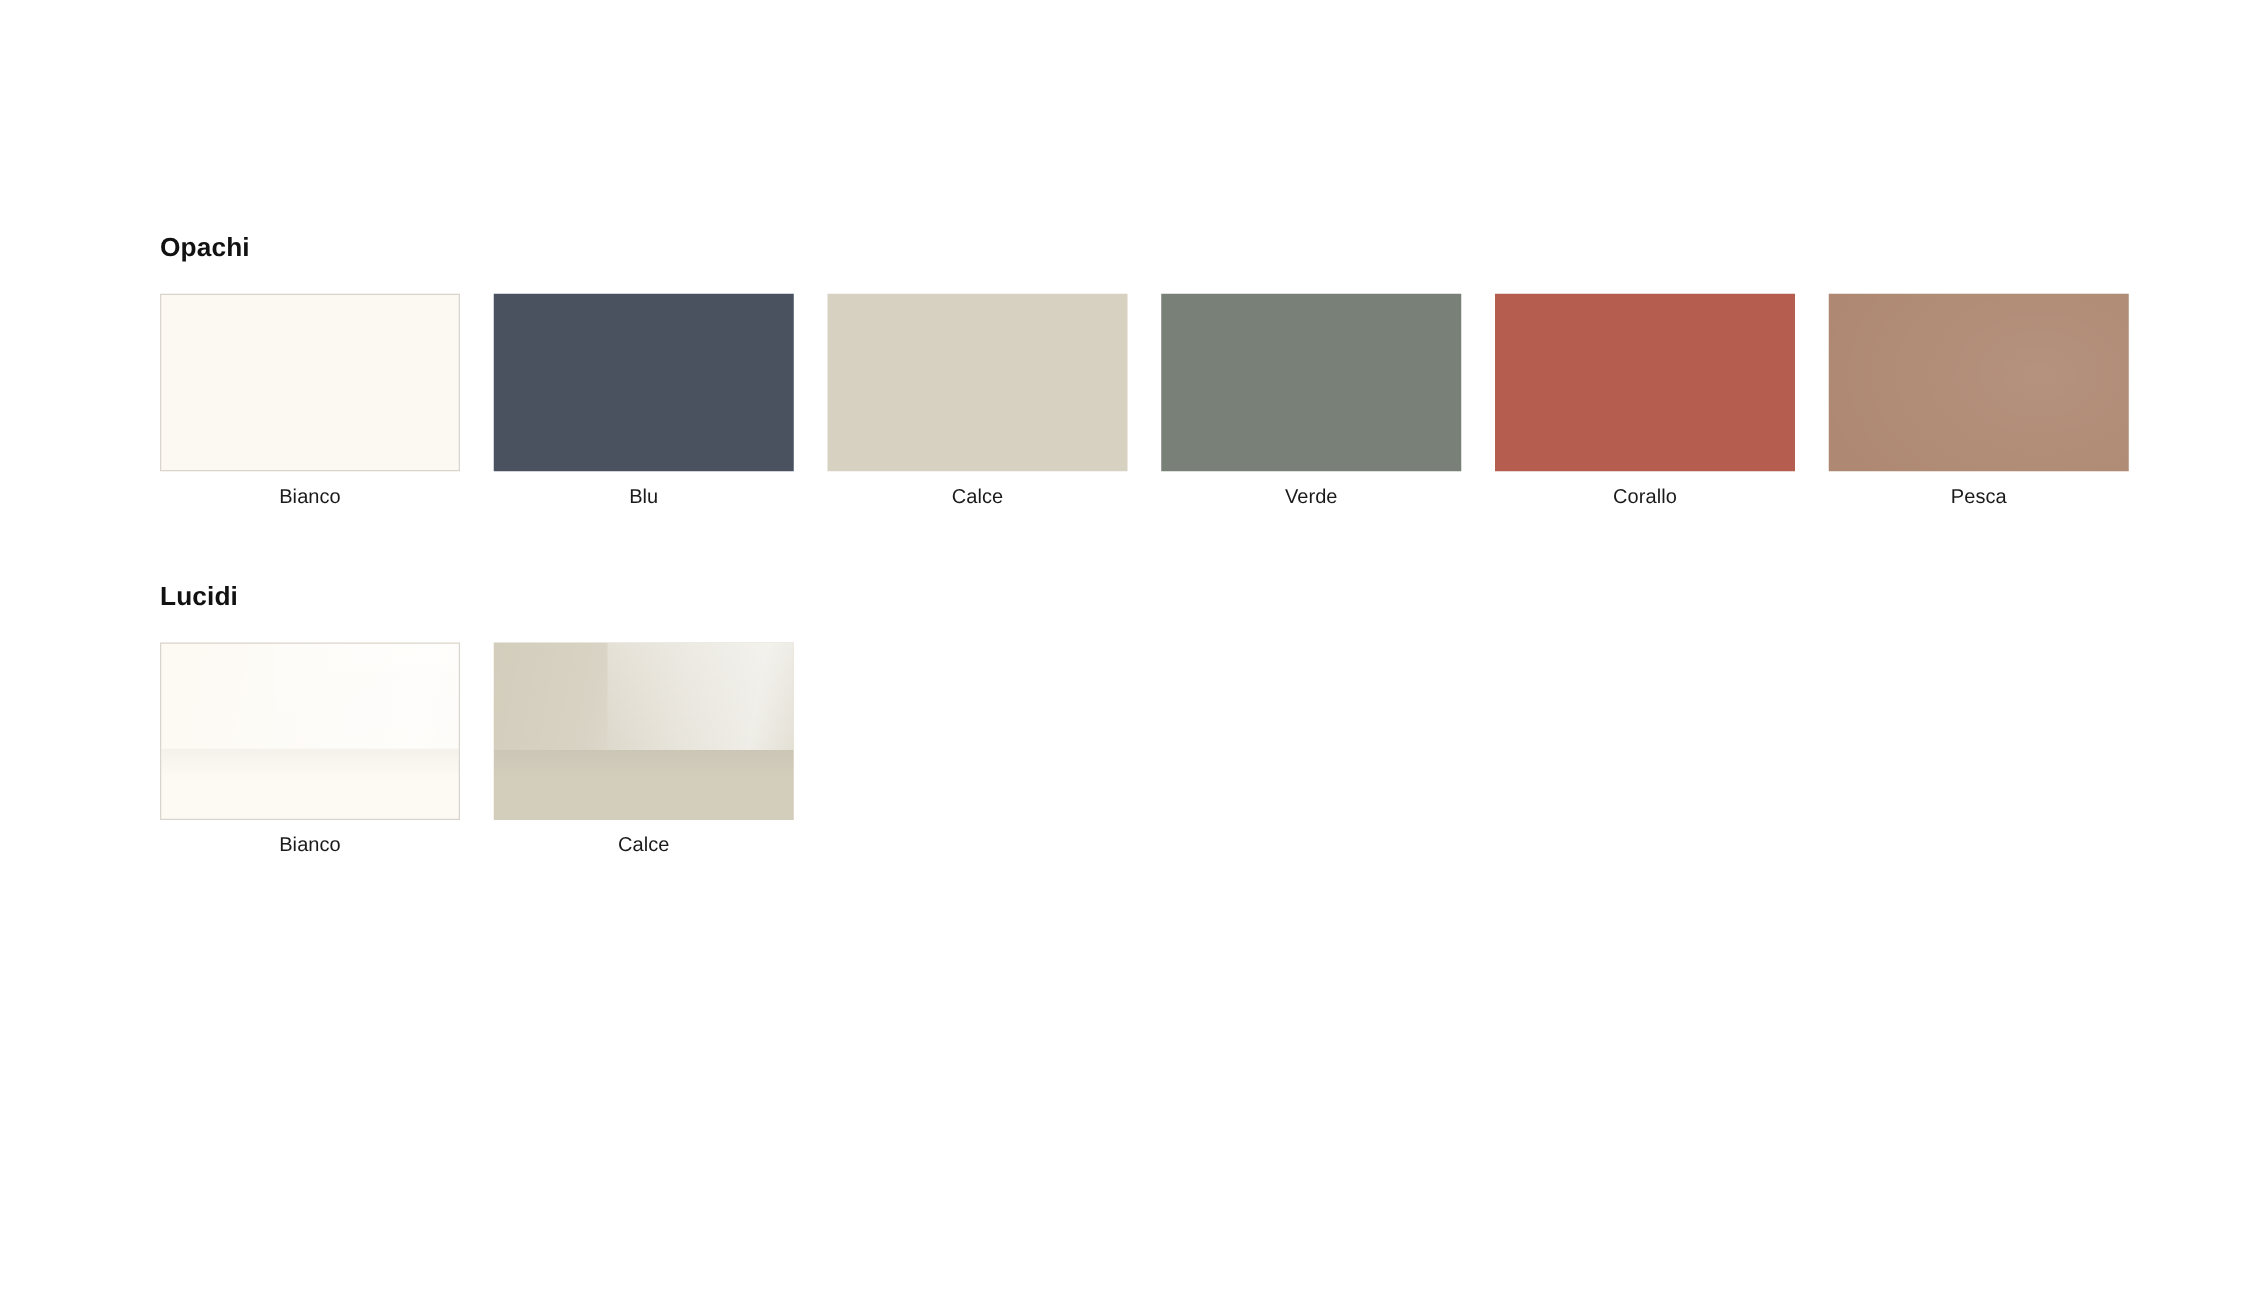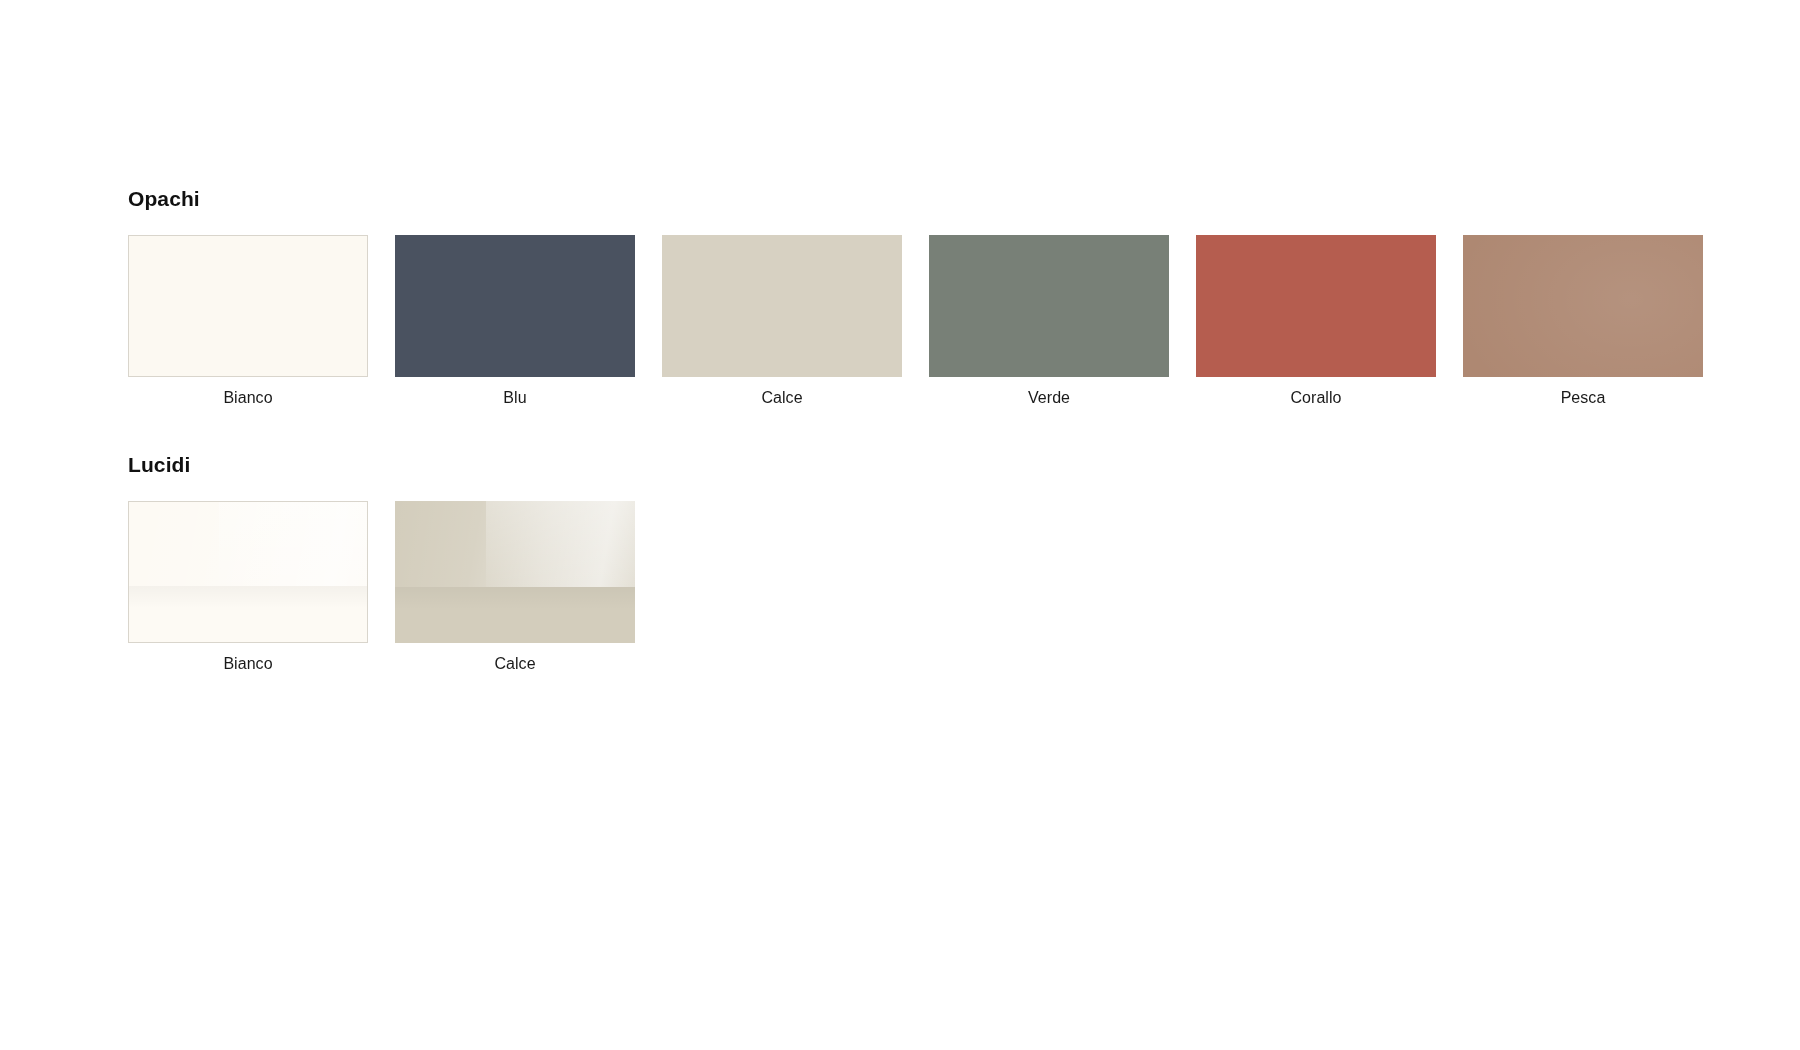--- a/index.html
+++ b/index.html
@@ -24,21 +24,21 @@
   }
 
   .content {
     position: absolute;
     left: 128px;
     top: 186px;
     width: 1570px;
   }
 
   .section { margin: 0; }
-  .section + .section { margin-top: 44px; }
+  .section + .section { margin-top: 57px; }
 
   .section-heading {
     font-size: 21px;
     font-weight: bold;
     letter-spacing: 0.1px;
     color: #111111;
     margin: 0 0 24px 0;
     line-height: 1.2;
   }
 

